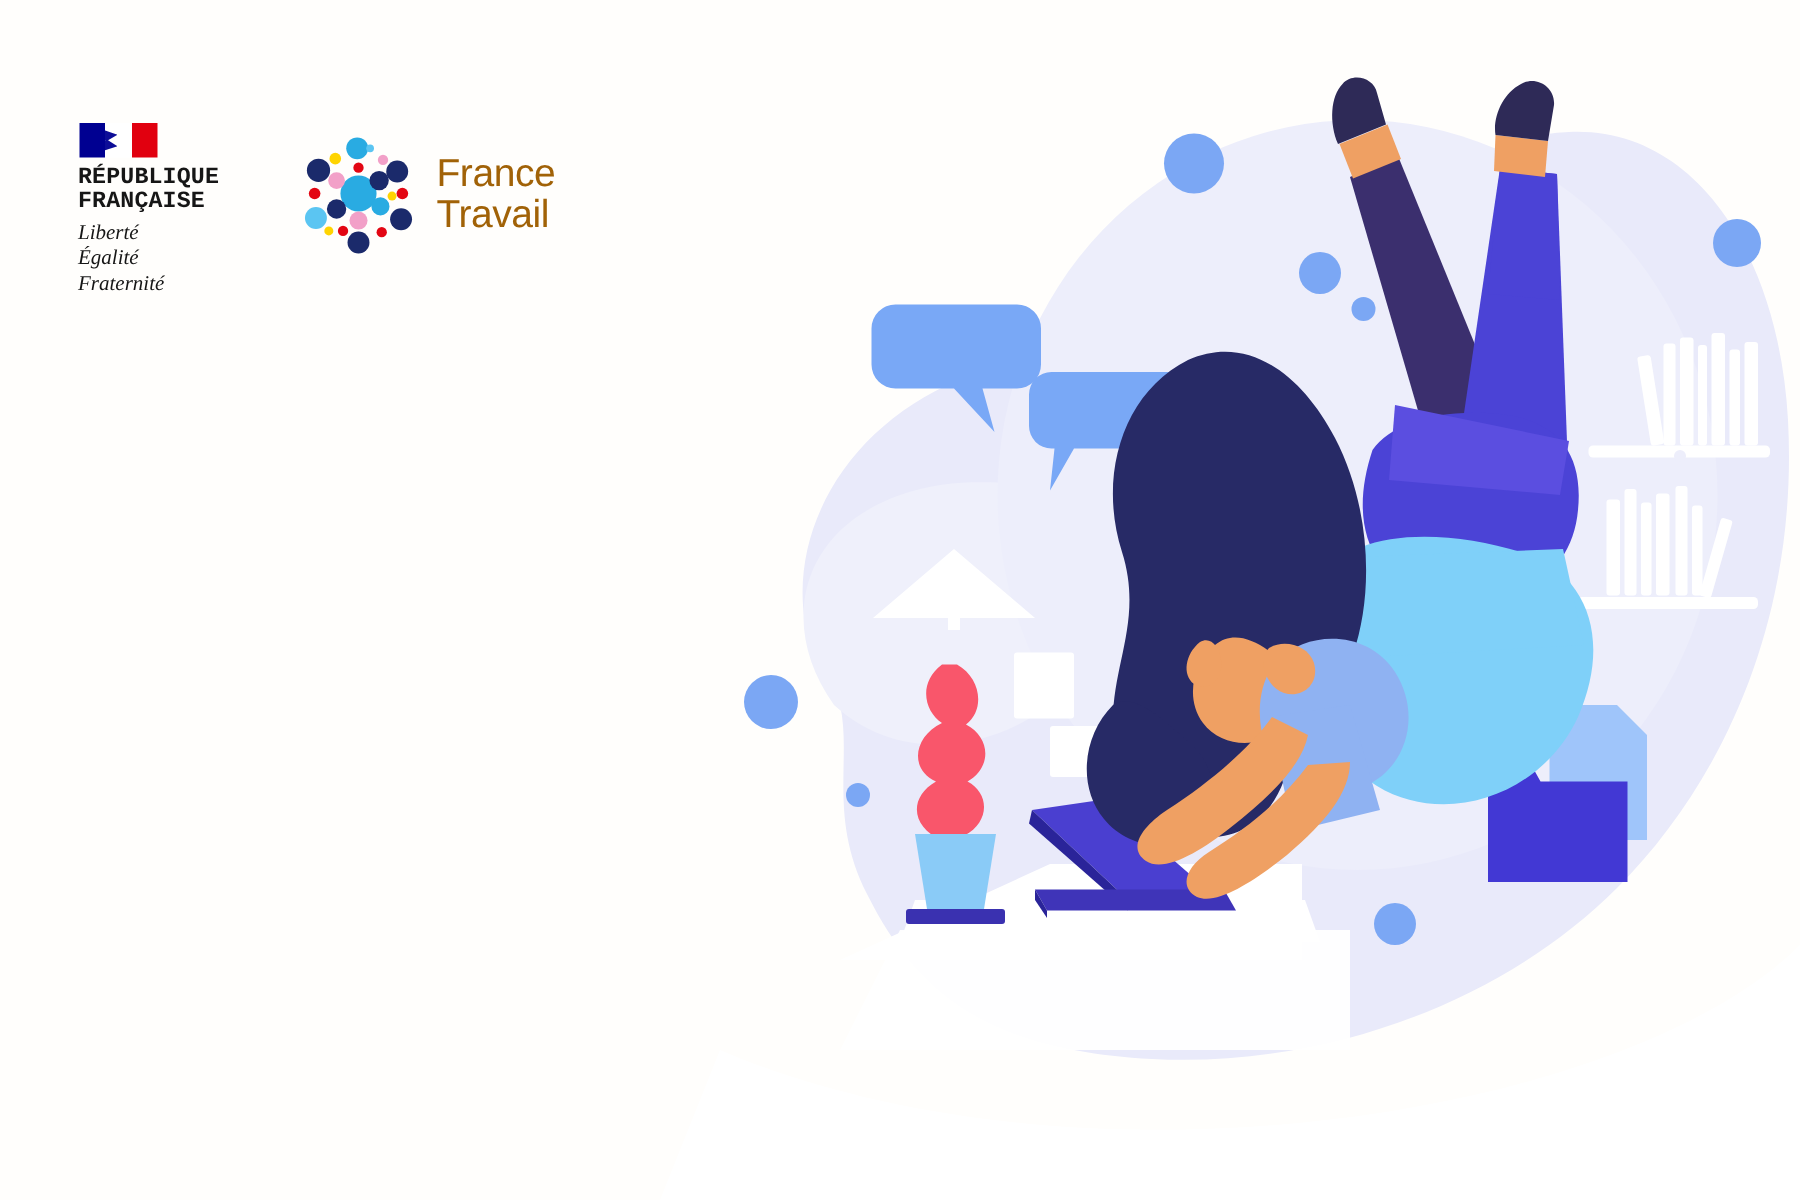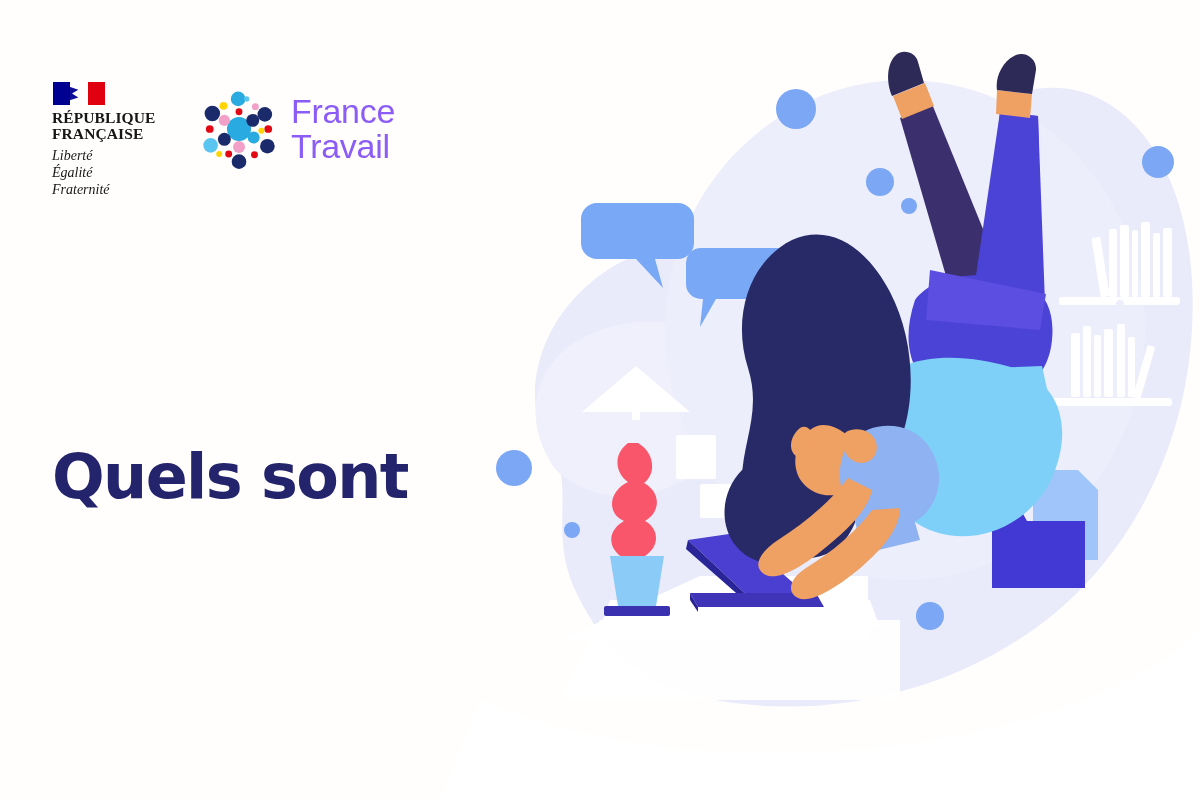--- a/index.html
+++ b/index.html
@@ -60,21 +60,21 @@
   .flag .band.white::before{
     content:"";
     position:absolute;
     left:-6px; top:3px;
     width:14px; height:17px;
     background:#000091;
     clip-path: polygon(0 0, 100% 28%, 55% 50%, 100% 74%, 0 100%, 42% 50%);
     opacity:.95;
   }
   .rf-name {
-    font-family: Liberation Serif, serif;
+    font-family: Liberation Mono, monospace;
     font-weight: 700;
     font-size: 15.5px;
     line-height: 1.04;
     letter-spacing: .1px;
     color: #161616;
     text-transform: uppercase;
     white-space: pre-line;
   }
   .rf-motto {
     margin-top: 5px;
@@ -90,24 +90,24 @@
   .ft-logo {
     display: flex;
     align-items: center;
     gap: 9px;
     margin-top: 4px;
   }
   .ft-dots { width: 86px; height: 86px; display:block; }
   .ft-word {
     font-family: "Liberation Sans", sans-serif;
     font-weight: 400;
-    font-size: 34px;
+    font-size: 26px;
     line-height: 1.02;
     letter-spacing: -.3px;
-    color: #8b5cf6;
+    color: #a16207;
     white-space: pre-line;
   }
 
   
   .headline {
     position: absolute;
     left: 52px;
     top: 400px;
     z-index: 20;
     font-family: "DejaVu Sans", sans-serif;
@@ -366,19 +366,18 @@
         <circle cx="68" cy="80" r="4" fill="#E30613"></circle>
         <circle cx="38" cy="79" r="4" fill="#E30613"></circle>
         <circle cx="59" cy="15" r="3" fill="#5BC5F2"></circle>
       </svg>
       <div class="ft-word">France
 Travail</div>
     </div>
   </div>
 
   <h1 class="headline">
-    <span class="hl-line">Quels sont</span>
     <span class="hl-line">
       
     </span>
   </h1>
 
 </div>
 
 </body></html>

